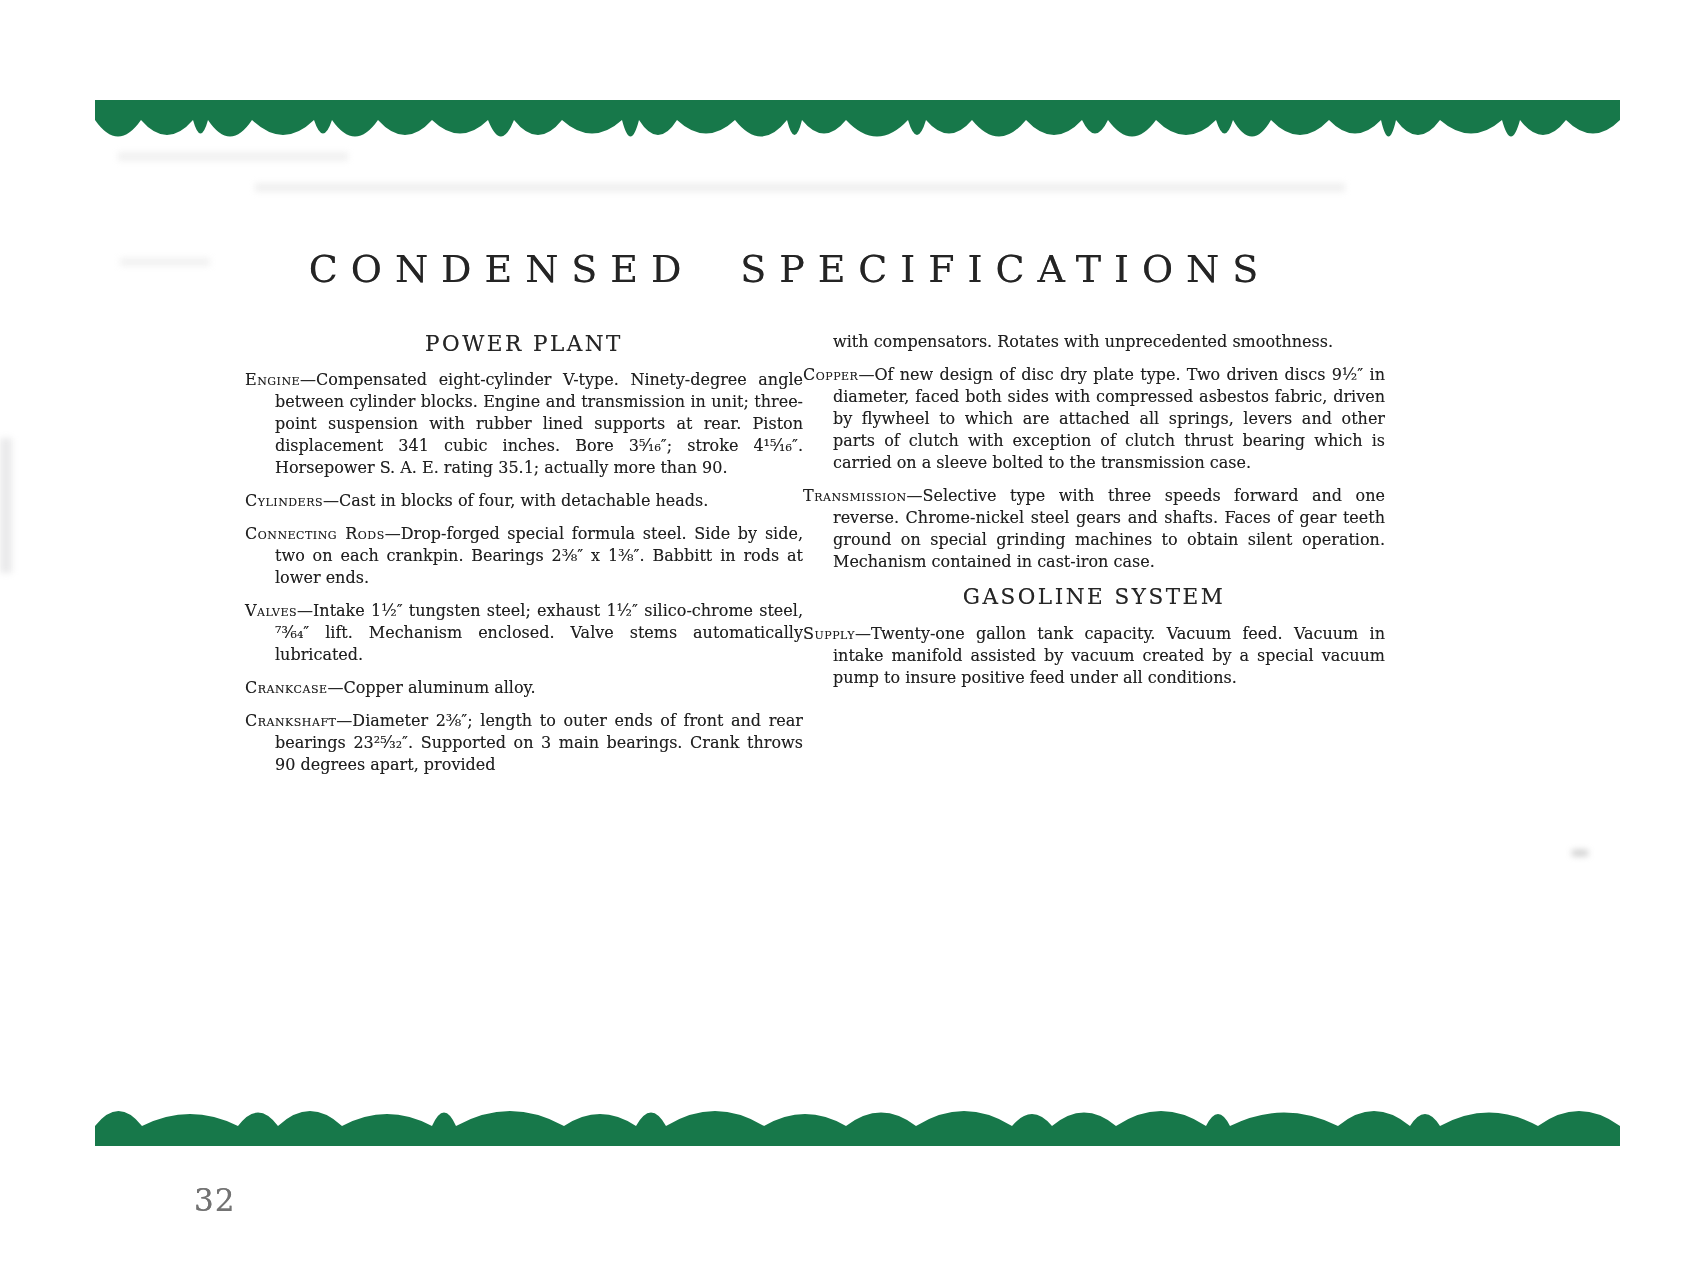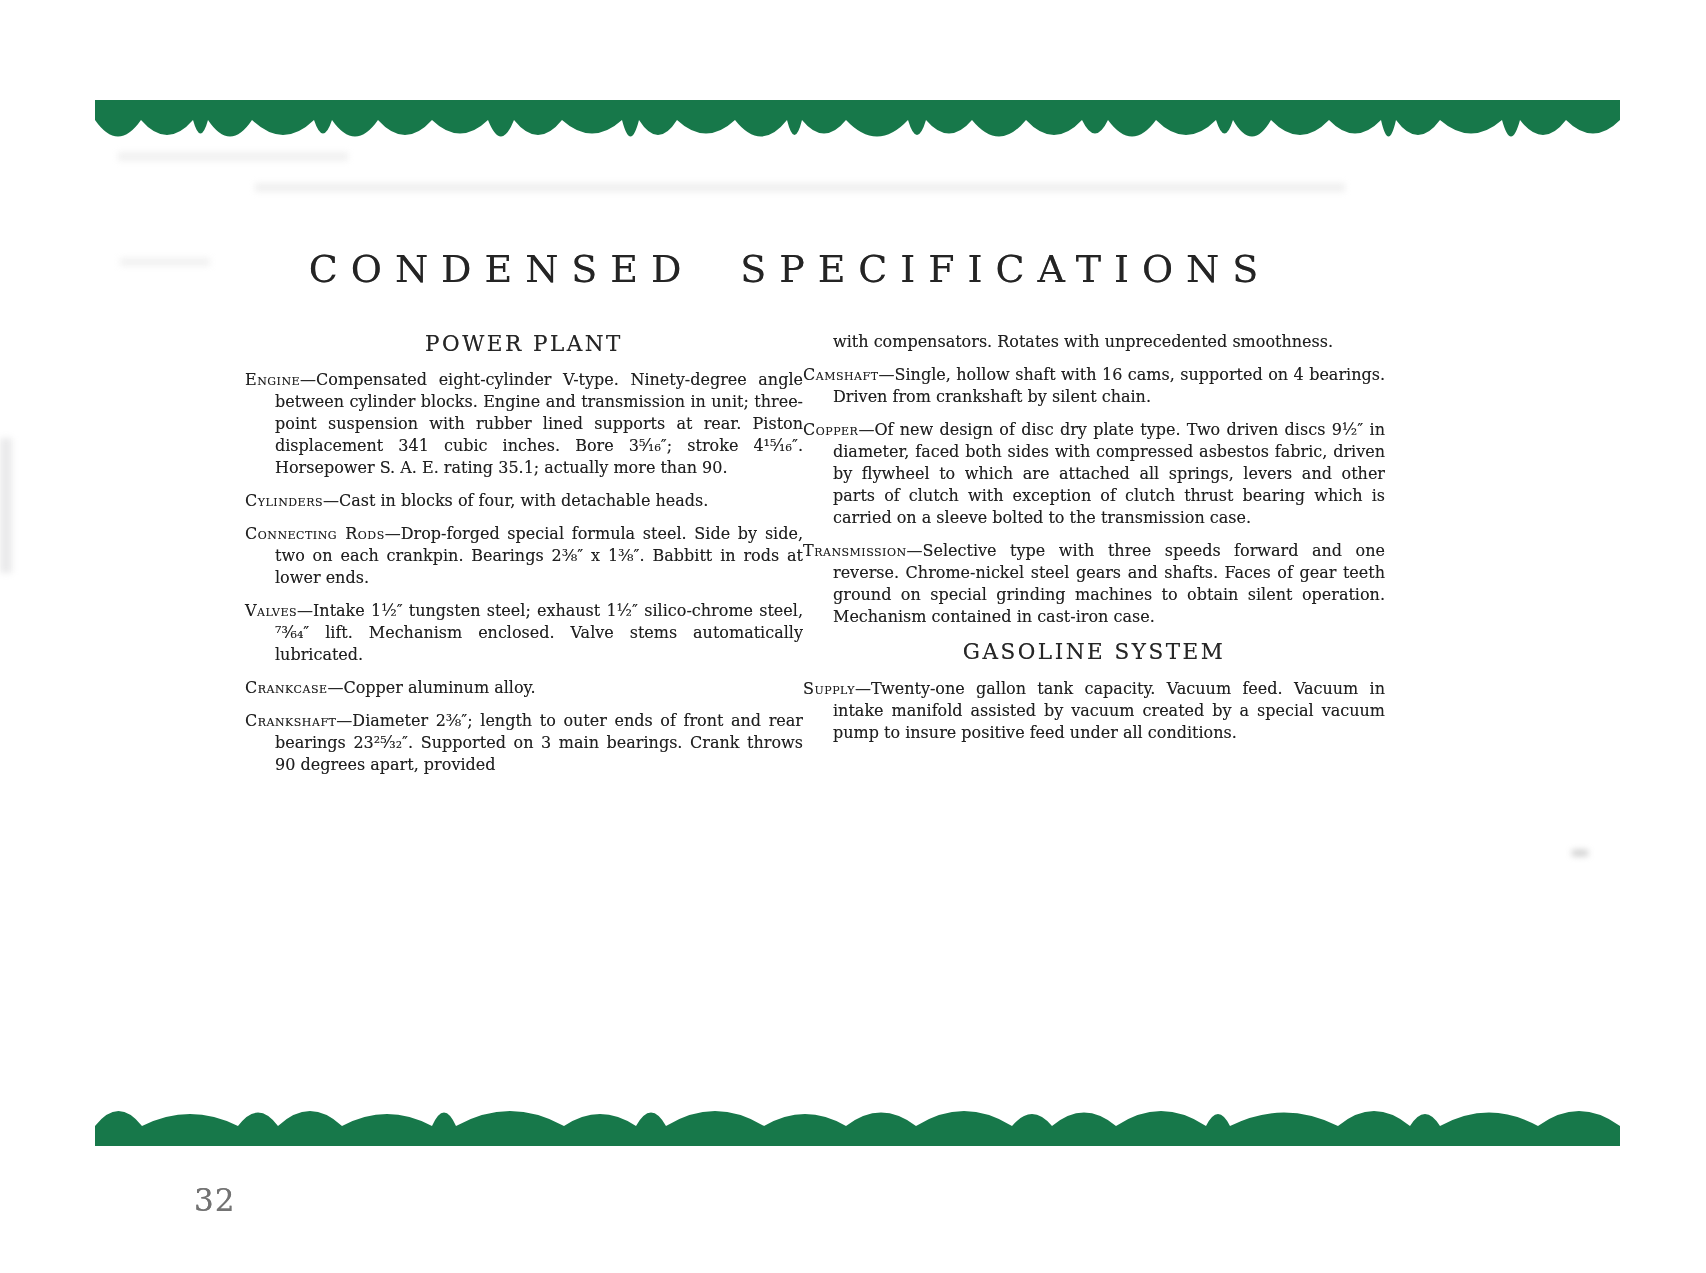--- a/index.html
+++ b/index.html
@@ -138,21 +138,20 @@
     <p class="entry"><span class="term">Valves</span><span>—Intake 1½″ tungsten steel; exhaust 1½″ silico-chrome steel, ⁷³⁄₆₄″ lift. Mechanism enclosed. Valve stems automatically lubricated.</span></p>
 
     <p class="entry"><span class="term">Crankcase</span><span>—Copper aluminum alloy.</span></p>
 
     <p class="entry"><span class="term">Crankshaft</span><span>—Diameter 2⅜″; length to outer ends of front and rear bearings 23²⁵⁄₃₂″. Supported on 3 main bearings. Crank throws 90 degrees apart, provided</span></p>
   </div>
 
   <div class="col-right">
     <p class="continuation">with compensators. Rotates with unprecedented smoothness.</p>
 
-    <p class="entry"><span class="term">Camshaft</span><span>—Single, hollow shaft with 16 cams, supported on 4 bearings. Driven from crankshaft by silent chain.</span></p>
 
     <p class="entry"><span class="term">Copper</span><span>—Of new design of disc dry plate type. Two driven discs 9½″ in diameter, faced both sides with compressed asbestos fabric, driven by flywheel to which are attached all springs, levers and other parts of clutch with exception of clutch thrust bearing which is carried on a sleeve bolted to the transmission case.</span></p>
 
     <p class="entry"><span class="term">Transmission</span><span>—Selective type with three speeds forward and one reverse. Chrome-nickel steel gears and shafts. Faces of gear teeth ground on special grinding machines to obtain silent operation. Mechanism contained in cast-iron case.</span></p>
 
     <div class="section-heading mid-heading">GASOLINE SYSTEM</div>
 
     <p class="entry"><span class="term">Supply</span><span>—Twenty-one gallon tank capacity. Vacuum feed. Vacuum in intake manifold assisted by vacuum created by a special vacuum pump to insure positive feed under all conditions.</span></p>
 
   </div>

